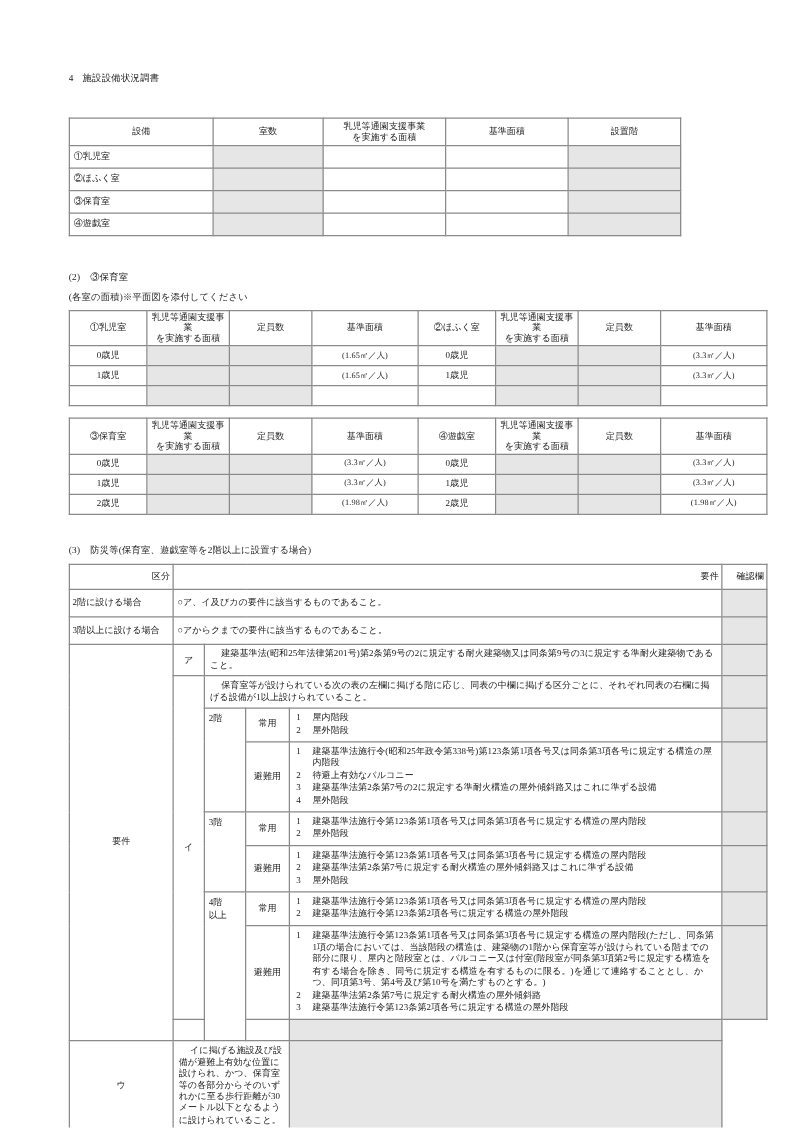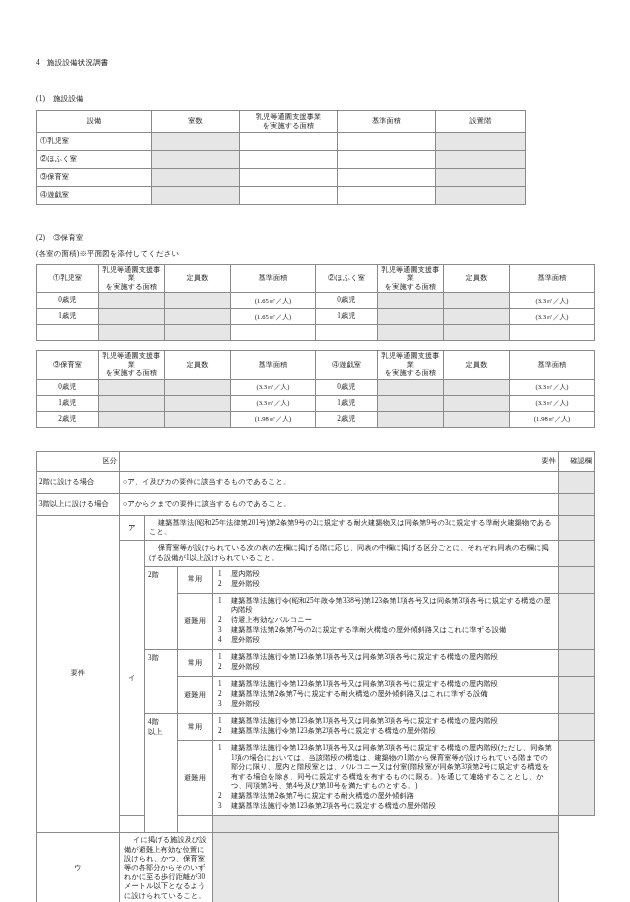--- a/index.html
+++ b/index.html
@@ -12,21 +12,21 @@
     height: 902px;
     font-family: "Liberation Serif", "DejaVu Serif", serif;
     color: #1a1a1a;
     -webkit-font-smoothing: antialiased;
   }
   .page {
     position: relative;
     width: 547px;
     height: 902px;
     box-sizing: border-box;
-    padding: 58px 30px 0 36px;
+    padding: 58px 30px 0 55px;
   }
 
   
   .doc-title {
     font-size: 7.4px;
     letter-spacing: 0.3px;
     margin: 0 0 26px 0;
     white-space: nowrap;
   }
   .doc-title .num { margin-right: 7px; }
@@ -126,23 +126,20 @@
 </style>
 </head>
 <body>
 
 <div class="page">
 
   <div class="doc-title">
     <span class="num">4</span><span>施設設備状況調書</span>
   </div>
 
-  <div class="sec-head">
-    <span class="lbl">(1)</span><span>施設設備</span>
-  </div>
 
   <table class="t-facility">
     <colgroup>
         <col class="c1">
         <col class="c2">
         <col class="c3">
         <col class="c4">
         <col class="c5">
       </colgroup>
     <thead>
@@ -311,20 +308,23 @@
           <td class="area-note">(1.98㎡／人)</td>
           <td>2歳児</td>
           <td class="shade"></td>
           <td class="shade"></td>
           <td class="area-note">(1.98㎡／人)</td>
         </tr>
       </tbody>
     </table>
   </div>
 
+  <div class="sec-head">
+    <span class="lbl">(3)</span><span>防災等(保育室、遊戯室等を2階以上に設置する場合)</span>
+  </div>
 
   <table class="t-dis">
     <colgroup>
         <col class="d1">
         <col class="d2">
         <col class="d3">
         <col class="d4">
         <col class="d5">
         <col class="d6">
       </colgroup>

